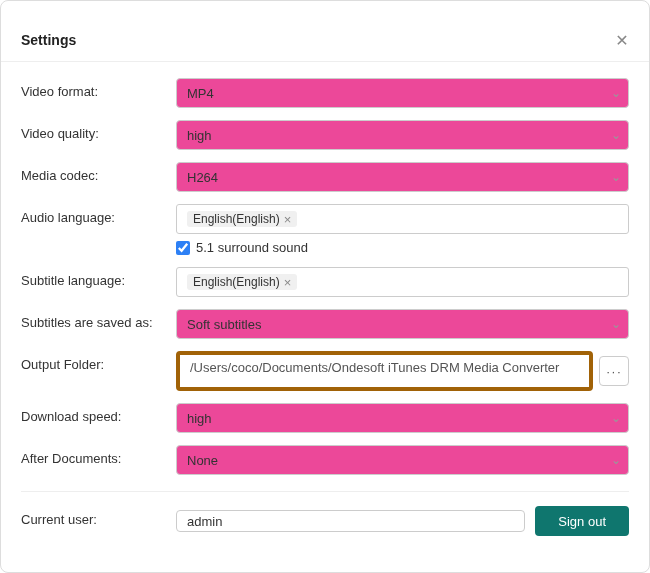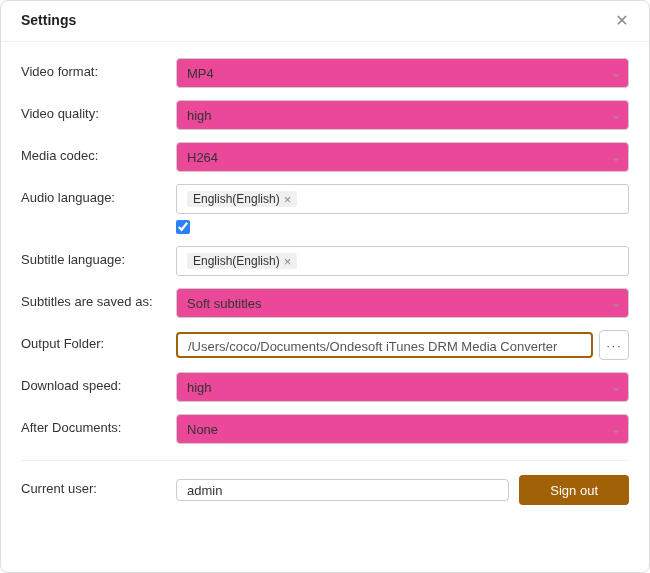--- a/index.html
+++ b/index.html
@@ -15,21 +15,21 @@
       background: #fff;
       border: 1px solid #ddd;
       border-radius: 8px;
       overflow: hidden;
       position: relative;
     }
     .title-bar {
       display: flex;
       align-items: center;
       justify-content: space-between;
-      padding: 8px 16px 10px 20px;
+      padding: 28px 16px 10px 20px;
       border-bottom: 1px solid #eee;
     }
     .title-bar-title {
       font-size: 14px;
       font-weight: 600;
       color: #222;
     }
     .close-btn {
       width: 22px;
       height: 22px;
@@ -132,26 +132,26 @@
       font-size: 13px;
       line-height: 1;
     }
     .output-folder-row {
       display: flex;
       align-items: center;
       gap: 6px;
     }
     .output-folder-input {
       flex: 1;
-      border: 2px solid #a16207;
+      border: 4px solid #a16207;
       border-radius: 4px;
       padding: 5px 10px;
       font-size: 13px;
       color: #555;
-      height: 26px;
+      height: 40px;
       background: #fff;
       white-space: nowrap;
       overflow: hidden;
       text-overflow: ellipsis;
     }
     .folder-browse-btn {
       width: 30px;
       height: 30px;
       border: 1px solid #ccc;
       border-radius: 4px;
@@ -178,22 +178,22 @@
       flex: 1;
       border: 1px solid #ccc;
       border-radius: 4px;
       padding: 5px 10px;
       font-size: 13px;
       color: #333;
       height: 22px;
       background: #fff;
     }
     .sign-out-btn {
-      padding: 5px 31px;
-      background: #a16207;
+      padding: 5px 23px;
+      background: #0f766e;
       color: #fff;
       border: none;
       border-radius: 4px;
       font-size: 13px;
       cursor: pointer;
       height: 30px;
       white-space: nowrap;
     }
   </style>
 </head>
@@ -255,20 +255,21 @@
       <div class="form-label">Audio language:</div>
       <div class="form-field">
         <div class="tag-input">
           <span class="tag">
             <span>English(English)</span>
             <span class="tag-close">×</span>
           </span>
         </div>
         <div class="checkbox-row">
           <input type="checkbox" checked="" style="">
+          <span class="checkbox-label">5.1 surround sound</span>
         </div>
       </div>
     </div>
 
     <div class="form-row">
       <div class="form-label">Subtitle language:</div>
       <div class="form-field">
         <div class="tag-input">
           <span class="tag">
             <span>English(English)</span>

